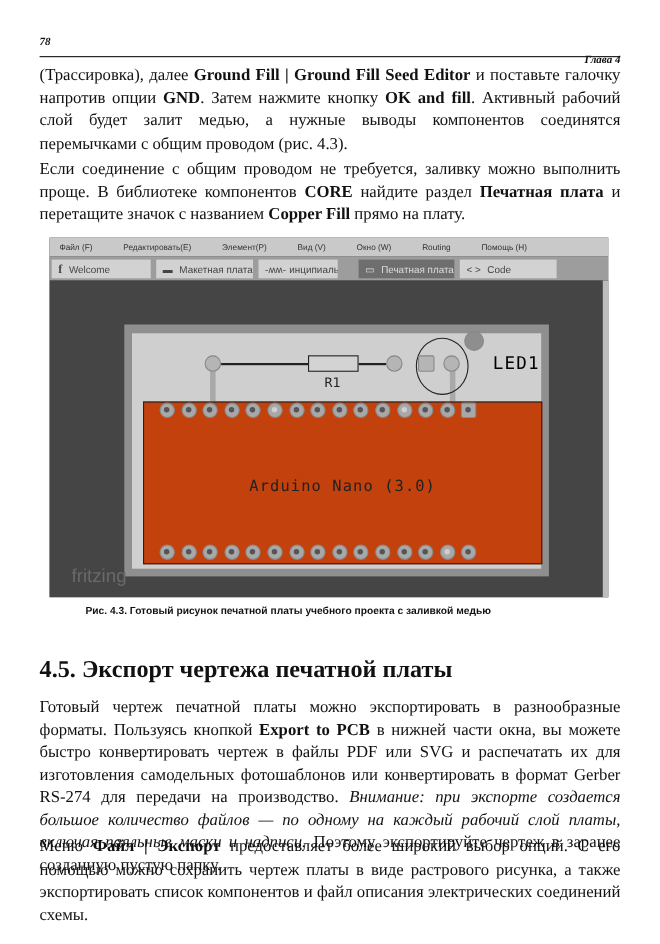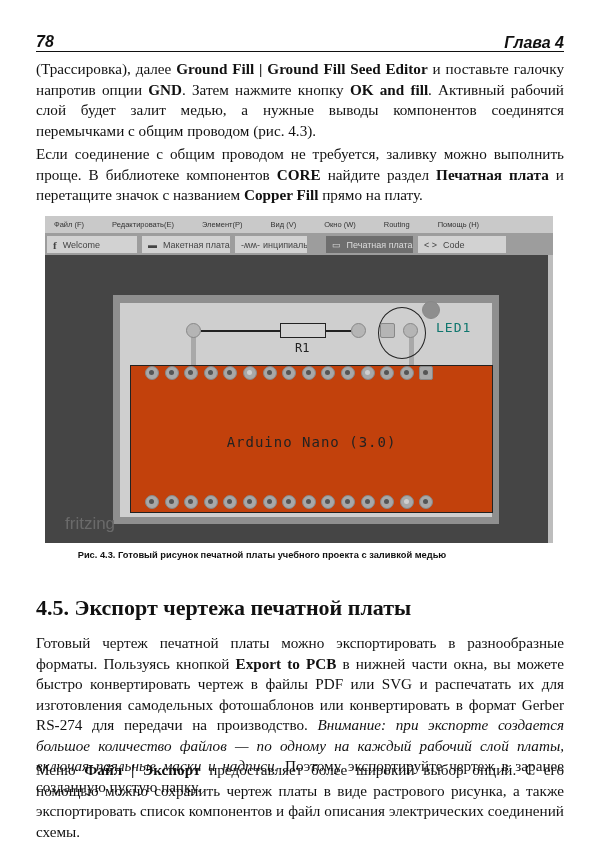--- a/index.html
+++ b/index.html
@@ -1,21 +1,21 @@
 <!DOCTYPE html>
 <html><head>
 <meta charset="utf-8">
 <style>
   html, body { margin:0; padding:0; background:#ffffff; }
   body { width:600px; height:858px; position:relative; overflow:hidden;
          font-family:"Liberation Serif", serif; color:#111; }
   .hdr { position:absolute; top:33px; left:36px; right:36px; height:18px;
-         font-family:Liberation Sans, sans-serif; font-style:italic; font-weight:bold; font-size:16px; }
+         font-family:Liberation Serif, serif; font-style:italic; font-weight:bold; font-size:10px; }
   .hdr .pn { position:absolute; left:0; top:0; }
-  .hdr .ch { position:absolute; right:0; top:1px; }
+  .hdr .ch { position:absolute; right:0; top:16px; }
   .rule { position:absolute; top:51px; left:36px; right:36px; height:0; border-top:1.5px solid #111; }
   .para { position:absolute; left:36px; width:528px; font-size:15.2px; line-height:20.5px;
           text-align:justify; }
   .para b { font-weight:bold; }
   .para i { font-style:italic; }
   .p1 { top:59px; }
   .p2 { top:144px; }
   .p3 { top:633px; }
   .p4 { top:760px; }
 
@@ -38,21 +38,21 @@
                 font-family:"DejaVu Sans Mono", monospace; font-size:14px; color:#222; letter-spacing:1px; }
   .pinrow { position:absolute; left:25px; height:16px; display:flex; gap:5.6px; }
   .pin { width:14px; height:14px; border-radius:50%; background:#a8a8a8; border:1.5px solid #888;
          box-sizing:border-box; position:relative; }
   .pin::after { content:""; position:absolute; left:3px; top:3px; width:5px; height:5px; border-radius:50%; background:#555; }
   .pin.sq { border-radius:2px; }
   .pin.light::after { background:#cfcfcf; }
   .r1 { position:absolute; left:160px; top:20px; width:44px; height:13px; border:1.5px solid #222; background:#d3d3d3; }
   .r1-label { position:absolute; left:175px; top:38px; font-family:"DejaVu Sans Mono", monospace; font-size:12px; color:#222; }
   .led-circle { position:absolute; left:258px; top:4px; width:46px; height:50px; border:1.5px solid #222; border-radius:50%; }
-  .led-label { position:absolute; left:316px; top:17px; font-family:"DejaVu Sans Mono", monospace; font-size:13px; color:#0f766e; letter-spacing:1px; }
+  .led-label { position:absolute; left:328px; top:17px; font-family:"DejaVu Sans Mono", monospace; font-size:16px; color:#000000; letter-spacing:1px; }
   .pad { position:absolute; width:15px; height:15px; border-radius:50%; background:#b5b5b5; border:1.5px solid #888; box-sizing:border-box; }
   .wire { position:absolute; background:#222; height:1.5px; }
   .trace { position:absolute; background:#a9a9a9; width:5px; }
   .fritzing { position:absolute; left:20px; top:298px; font-family:"Liberation Sans", sans-serif; font-size:17px; color:#6a6a6a; }
 
   .caption { position:absolute; top:550px; left:0; width:524px; text-align:center;
              font-family:"Liberation Sans", sans-serif; font-weight:bold; font-size:9.3px; }
   .section { position:absolute; top:595px; left:36px; font-family:Liberation Serif, serif;
              font-weight:bold; font-size:22px; }
 </style>

